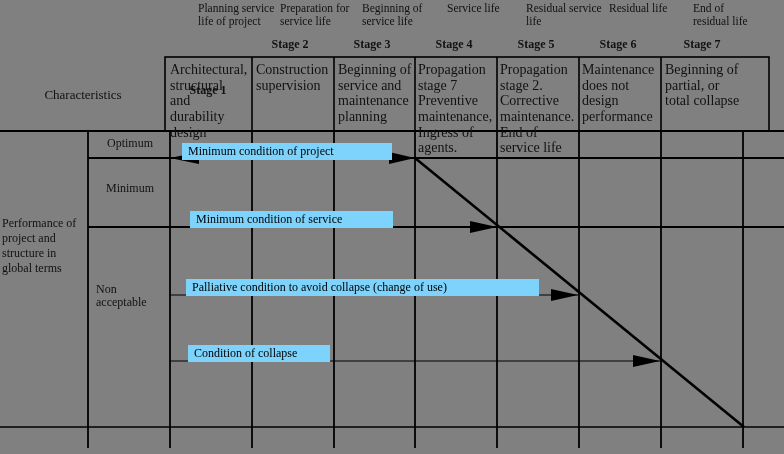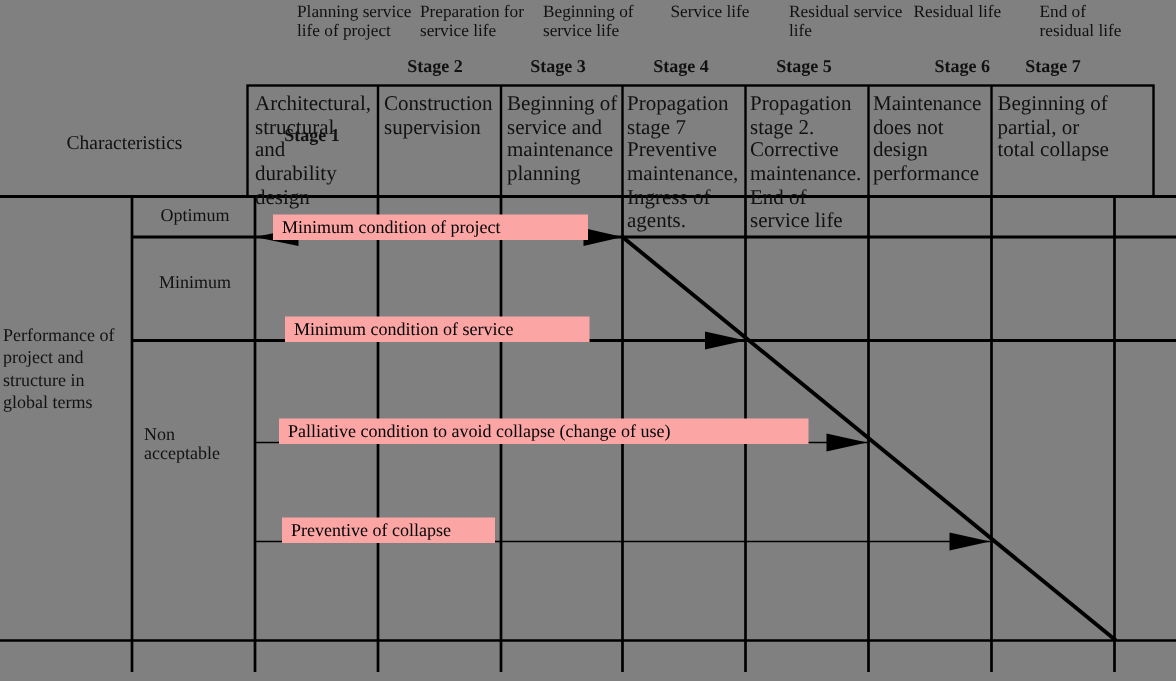--- a/index.html
+++ b/index.html
@@ -17,21 +17,21 @@
   .hdr-life{font-size:11.5px;text-align:left;margin-left:28px;}
   .hdr-stage{font-size:12px;font-weight:bold;text-align:center;}
   .desc{font-size:14px;text-align:left;}
 
   .row-label{font-size:12px;}
   .side-label{font-size:12px;line-height:1.25;}
   .char-label{font-size:13px;}
 
   .callout{
     position:absolute;
-    background:#fca5a5;
+    background:#7dd3fc;
     color:#000;
     font-size:12px;
     line-height:14px;
     padding:1px 4px 2px 6px;
     white-space:nowrap;
     z-index:5;
   }
 </style>
 </head>
 <body>
@@ -96,21 +96,21 @@
 <div class="lbl hdr-life" style="left:419px;top:2px;width:78px;">Service life</div>
 <div class="lbl hdr-life" style="left:498px;top:2px;width:78px;">Residual service life</div>
 <div class="lbl hdr-life" style="left:581px;top:2px;width:78px;">Residual life</div>
 <div class="lbl hdr-life" style="left:665px;top:2px;width:60px;">End of residual life</div>
 
 <div class="lbl hdr-stage" style="left:166px;top:38px;width:84px;margin-top:46px;">Stage 1</div>
 <div class="lbl hdr-stage" style="left:248px;top:38px;width:84px;">Stage 2</div>
 <div class="lbl hdr-stage" style="left:330px;top:38px;width:84px;">Stage 3</div>
 <div class="lbl hdr-stage" style="left:412px;top:38px;width:84px;">Stage 4</div>
 <div class="lbl hdr-stage" style="left:494px;top:38px;width:84px;">Stage 5</div>
-<div class="lbl hdr-stage" style="left:576px;top:38px;width:84px;text-align:right;">Stage 6</div>
+<div class="lbl hdr-stage" style="left:576px;top:38px;width:84px;">Stage 6</div>
 <div class="lbl hdr-stage" style="left:660px;top:38px;width:84px;">Stage 7</div>
 
 <div class="lbl desc" style="left:170px;top:62px;width:76px;">Architectural, structural and durability design</div>
 <div class="lbl desc" style="left:256px;top:62px;width:74px;">Construction supervision</div>
 <div class="lbl desc" style="left:338px;top:62px;width:74px;">Beginning of service and maintenance planning</div>
 <div class="lbl desc" style="left:418px;top:62px;width:76px;">Propagation stage 7 Preventive maintenance, Ingress of agents.</div>
 <div class="lbl desc" style="left:500px;top:62px;width:76px;">Propagation stage 2. Corrective maintenance. End of service life</div>
 <div class="lbl desc" style="left:582px;top:62px;width:76px;">Maintenance does not design performance</div>
 <div class="lbl desc" style="left:665px;top:62px;width:76px;">Beginning of partial, or total collapse</div>
 
@@ -121,13 +121,13 @@
 <div class="lbl row-label" style="left:92px;top:137px;width:76px;text-align:center;">Optimum</div>
 <div class="lbl row-label" style="left:92px;top:182px;width:76px;text-align:center;">Minimum</div>
 <div class="lbl row-label" style="left:96px;top:283px;width:70px;">Non acceptable</div>
 
 <div class="callout" style="left:182px;top:143px;width:200px;">Minimum condition of project</div>
 
 <div class="callout" style="left:190px;top:211px;width:193px;">Minimum condition of service</div>
 
 <div class="callout" style="left:186px;top:279px;width:343px;">Palliative condition to avoid collapse (change of use)</div>
 
-<div class="callout" style="left:188px;top:345px;width:132px;">Preventive of collapse</div>
+<div class="callout" style="left:188px;top:345px;width:132px;">Condition of collapse</div>
 
 </body></html>

